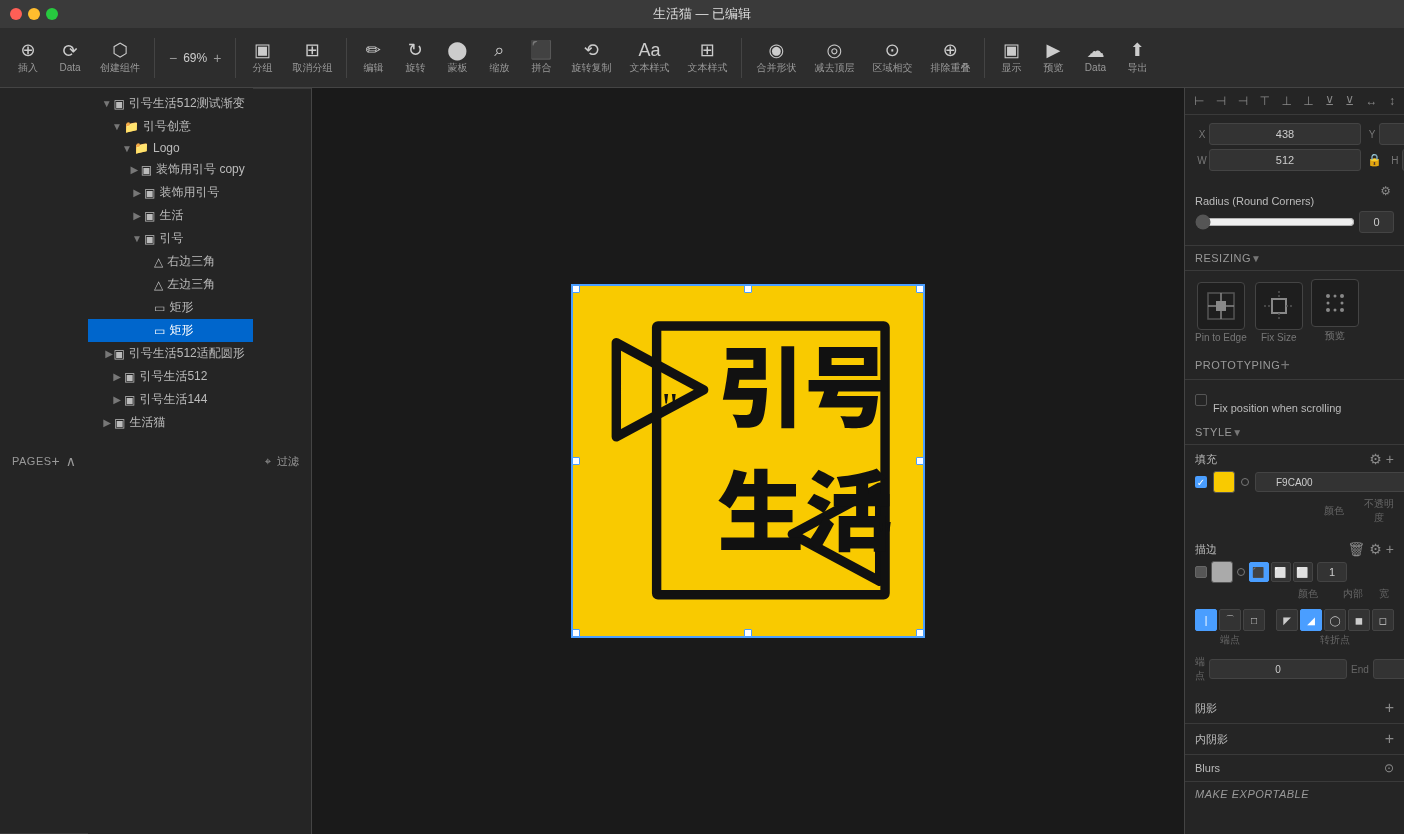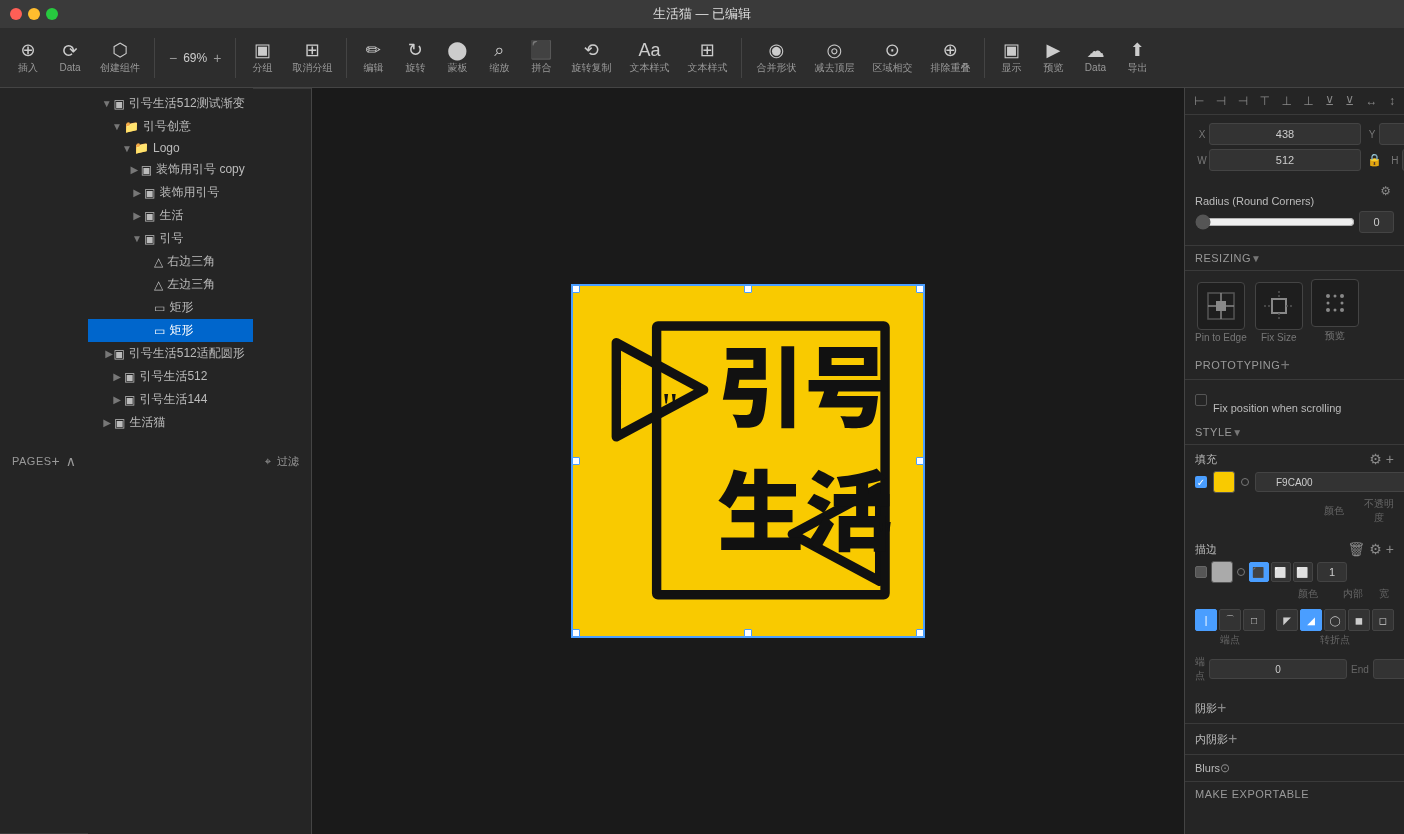--- a/index.html
+++ b/index.html
@@ -425,35 +425,36 @@
       outline: none;
       height: 20px;
       text-align: center;
     }
     .dash-label { font-size: 10px; color: #666; text-align: center; }
 
     
     .addon-row {
       display: flex;
       align-items: center;
+      justify-content: space-between;
       padding: 6px 10px;
       border-bottom: 1px solid #3a3a3a;
     }
     .addon-title { font-size: 11px; color: #bbb; }
     .addon-plus { color: #888; font-size: 16px; cursor: pointer; }
     .addon-toggle { color: #888; font-size: 12px; cursor: pointer; }
 
     
     .export-header {
       display: flex;
       align-items: center;
       justify-content: space-between;
       padding: 6px 10px;
     }
-    .export-title { font-size: 11px; color: #999; text-transform: uppercase; letter-spacing: 0.5px; }
+    .export-title { font-size: 11px; color: #999; text-transform: uppercase; letter-spacing: 0.5px; font-style: italic; }
 
     
     ::-webkit-scrollbar { width: 4px; }
     ::-webkit-scrollbar-track { background: #1e1e1e; }
     ::-webkit-scrollbar-thumb { background: #555; border-radius: 2px; }
 
     
     .artwork-container {
       position: relative;
       display: inline-block;

